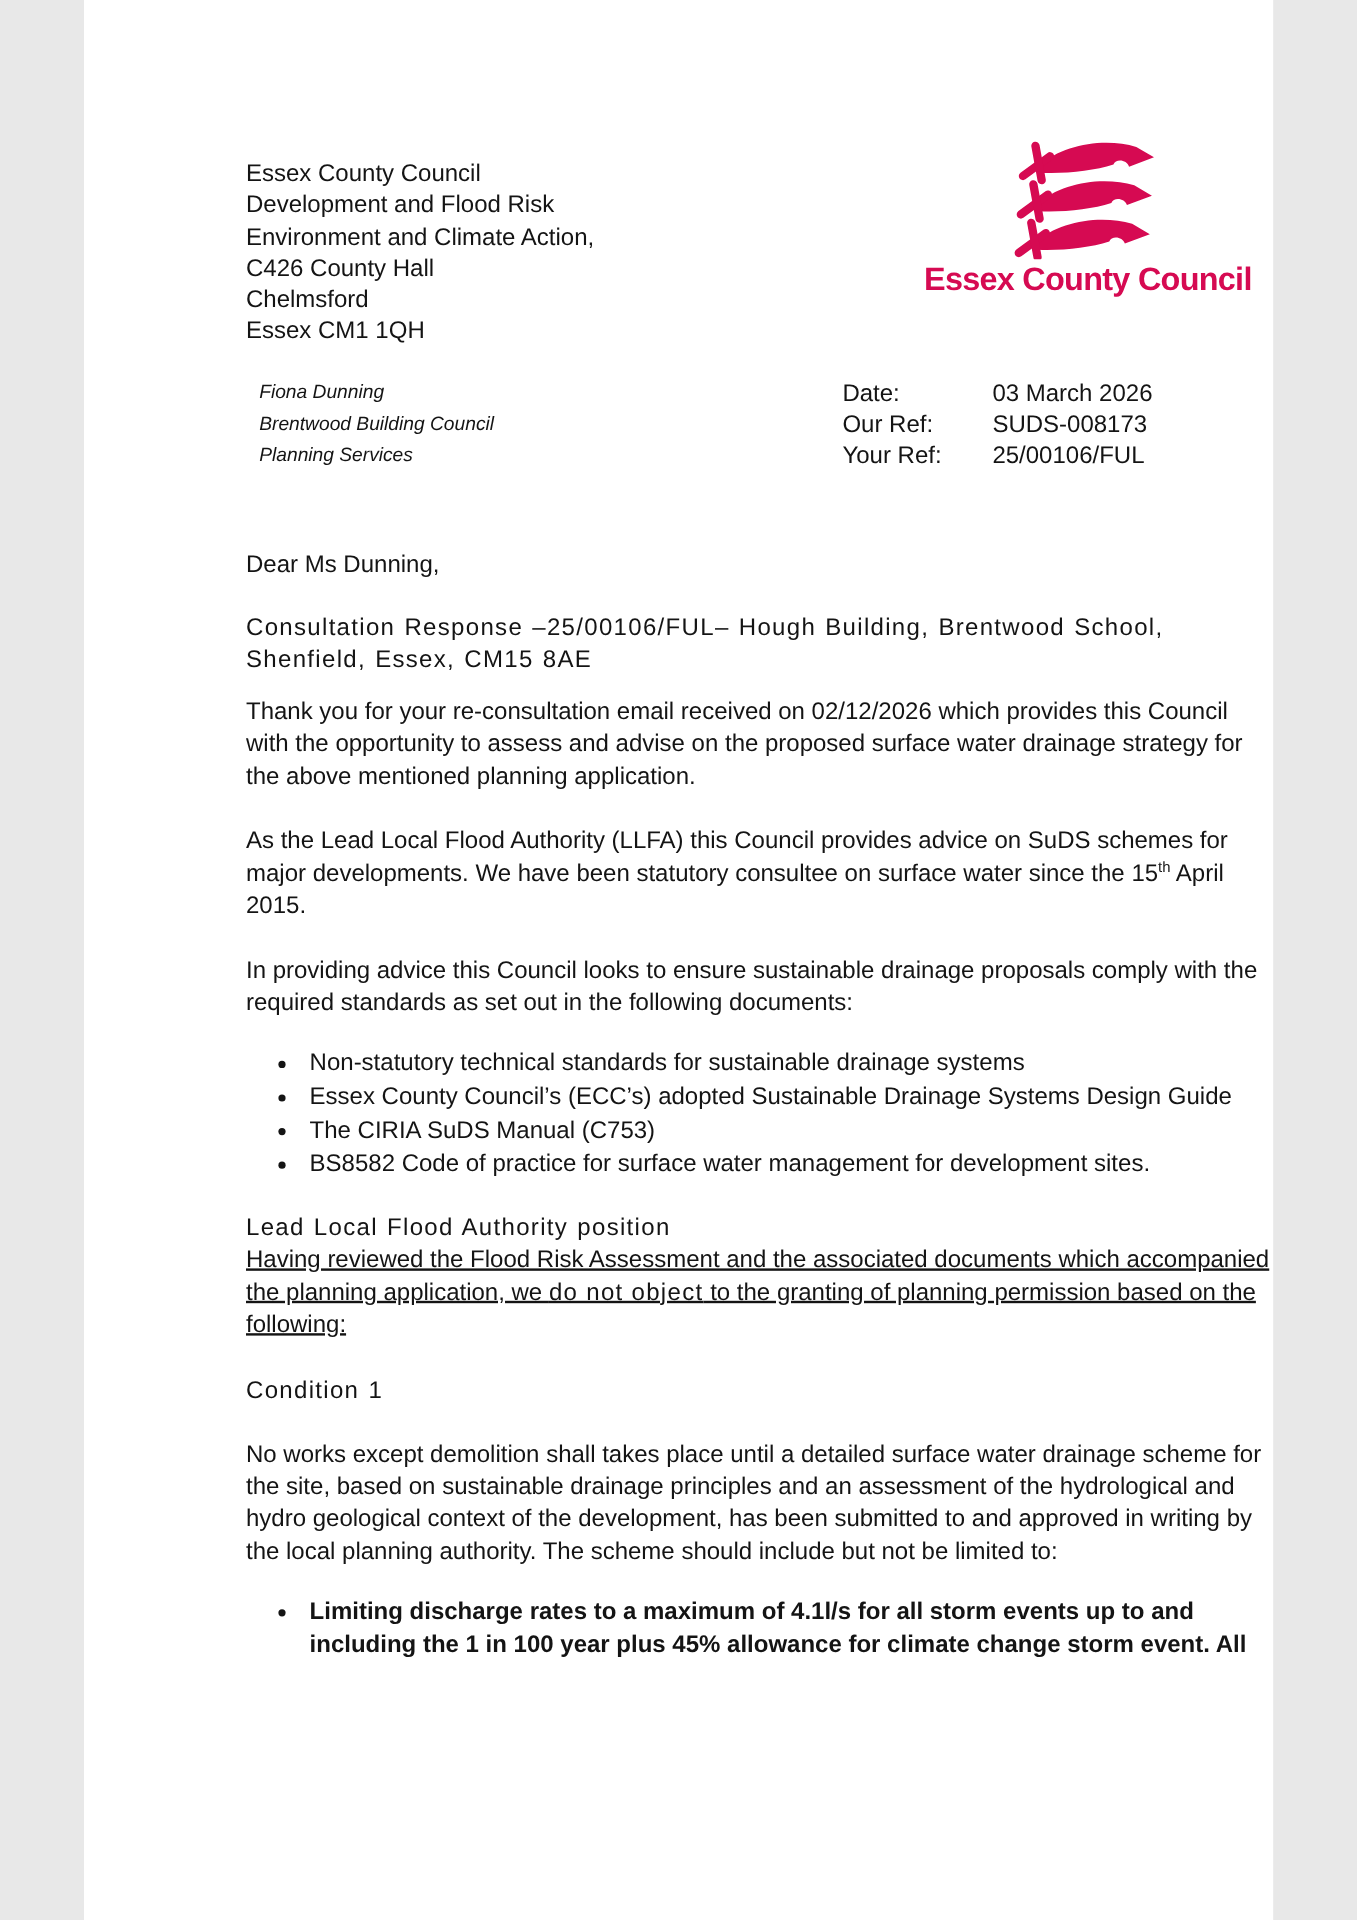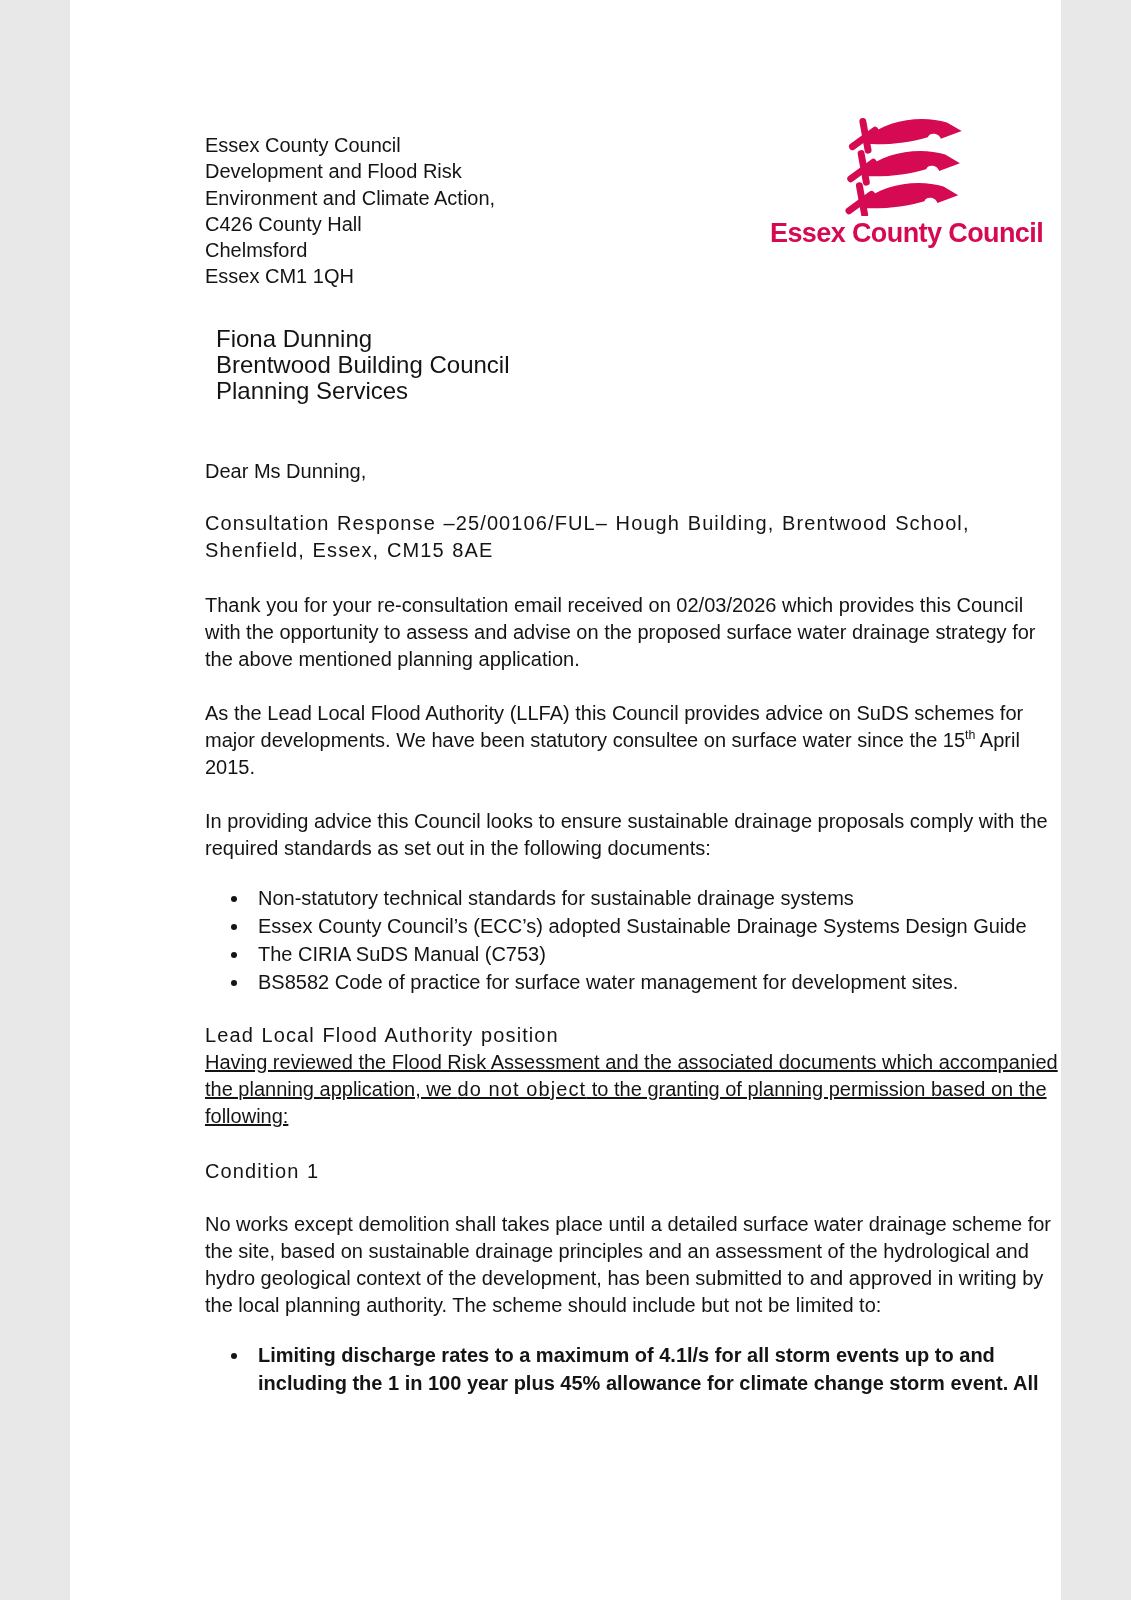--- a/index.html
+++ b/index.html
@@ -20,37 +20,37 @@
   .logo{
     position:absolute;left:700px;top:112px;width:262px;
     text-align:center;
   }
   .logo svg{display:block;margin:0 auto;}
   .logotype{
     font-size:27px;font-weight:700;letter-spacing:-0.6px;
     margin-top:2px;white-space:nowrap;
   }
   .recipient{
-    position:absolute;left:146px;top:326px;
-    font-size:24px;line-height:26px;
+    position:absolute;left:146px;top:315px;
+    font-size:16px;line-height:26px;font-style:italic;
   }
   .meta{
     position:absolute;left:632px;top:315px;
     font-size:20px;line-height:26px;
   }
   .meta .row{white-space:nowrap;}
   .meta .lbl{display:inline-block;width:125px;}
   
   .body{
     position:absolute;left:135px;top:458px;width:858px;
     font-size:20px;line-height:27px;
   }
   .body p{margin:0 0 27px 0;}
   p.salutation{margin-bottom:25px;}
-  p.subject{margin-bottom:28px;}
+  p.subject{margin-bottom:16px;}
   p.p-thanks{margin-bottom:27px;}
   p.p-llfa{margin-bottom:27px;}
   p.p-docs{margin-bottom:22px;}
   .emph{letter-spacing:1.1px;word-spacing:1px;}
   .emph-inline{letter-spacing:1.1px;}
   ul.doclist{margin:0 0 26px 0;padding:0 0 0 45px;}
   ul.doclist li{padding-left:8px;line-height:28px;}
   ul.doclist li.just{text-align:justify;}
   p.heading{margin-bottom:0;}
   p.p-position{margin-top:0;margin-bottom:28px;text-decoration:underline;}
@@ -94,28 +94,39 @@
     </svg>
     <div class="logotype">Essex County Council</div>
   </div>
 
   <div class="recipient">
     <div>Fiona Dunning</div>
     <div>Brentwood Building Council</div>
     <div>Planning Services</div>
   </div>
 
+  <div class="meta">
+    <div class="row">
+      <span class="lbl">Date:</span><span>03 March 2026</span>
+    </div>
+    <div class="row">
+      <span class="lbl">Our Ref:</span><span>SUDS-008173</span>
+    </div>
+    <div class="row">
+      <span class="lbl">Your Ref:</span><span>25/00106/FUL</span>
+    </div>
+  </div>
 
   <main class="body">
 
     <p class="salutation">Dear Ms Dunning,</p>
 
     <p class="subject emph">Consultation Response –25/00106/FUL– Hough Building, Brentwood School, Shenfield, Essex, CM15 8AE</p>
 
-    <p class="p-thanks">Thank you for your re-consultation email received on 02/03/2026 which provides this Council with the opportunity to assess and advise on the proposed surface water drainage strategy for the above mentioned planning application.</p>
+    <p class="p-thanks">Thank you for your re-consultation email received on 02/12/2026 which provides this Council with the opportunity to assess and advise on the proposed surface water drainage strategy for the above mentioned planning application.</p>
 
     <p class="p-llfa"><span>As the Lead Local Flood Authority (LLFA) this Council provides advice on SuDS schemes for major developments. We have been statutory consultee on surface water since the 15</span><sup>th</sup><span> April 2015.</span></p>
 
     <p class="p-docs">In providing advice this Council looks to ensure sustainable drainage proposals comply with the required standards as set out in the following documents:</p>
 
     <ul class="doclist">
       <li><span>Non-statutory technical standards for sustainable drainage systems</span></li>
       <li class="just"><span>Essex County Council’s (ECC’s) adopted Sustainable Drainage Systems Design Guide</span></li>
       <li><span>The CIRIA SuDS Manual (C753)</span></li>
       <li><span>BS8582 Code of practice for surface water management for development sites.</span></li>

